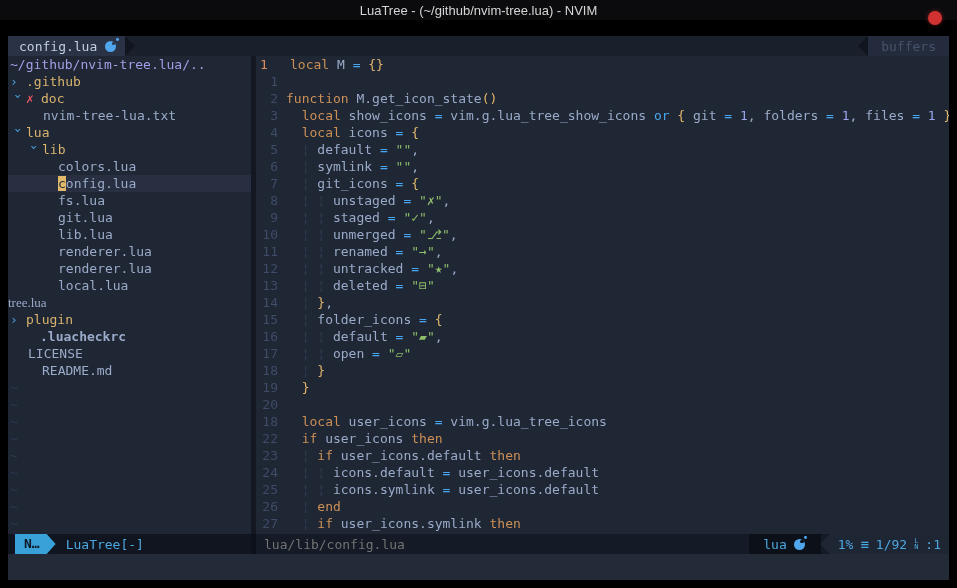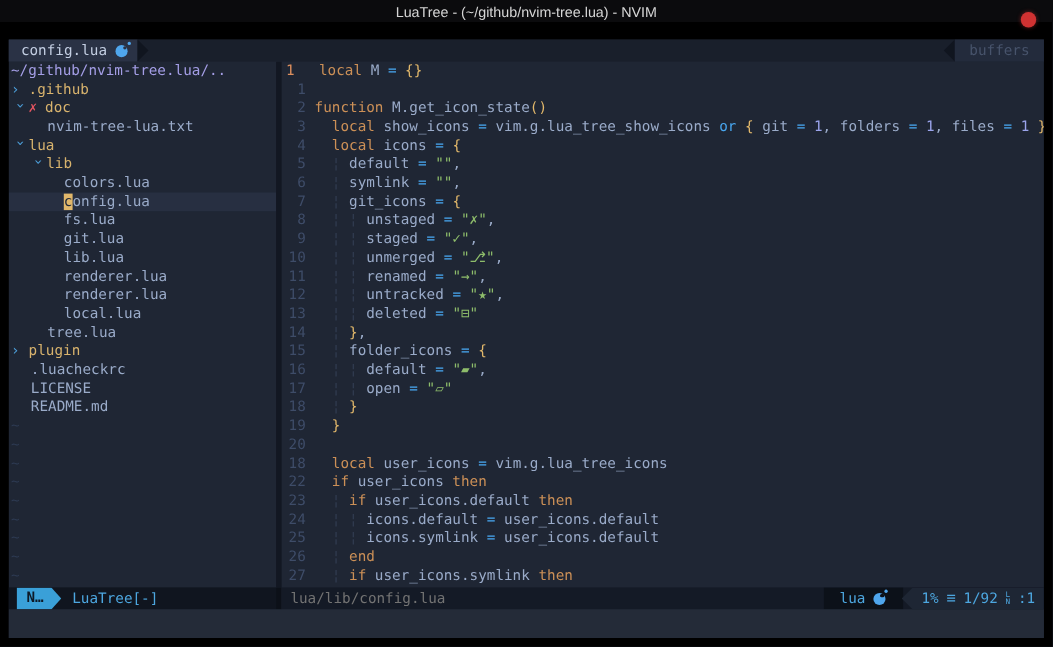--- a/index.html
+++ b/index.html
@@ -104,25 +104,25 @@
         <div class="tree-row" style="padding-left: 2px;"><span class="chev down">›</span><span class="folder">lua</span></div>
         <div class="tree-row" style="padding-left: 18px;"><span class="chev down">›</span><span class="folder">lib</span></div>
         <div class="tree-row" style="padding-left: 50px;"><span class="file">colors.lua</span></div>
         <div class="tree-row cursorline" style="padding-left: 50px;"><span class="file"><span class="ccell">c</span>onfig.lua</span></div>
         <div class="tree-row" style="padding-left: 50px;"><span class="file">fs.lua</span></div>
         <div class="tree-row" style="padding-left: 50px;"><span class="file">git.lua</span></div>
         <div class="tree-row" style="padding-left: 50px;"><span class="file">lib.lua</span></div>
         <div class="tree-row" style="padding-left: 50px;"><span class="file">renderer.lua</span></div>
         <div class="tree-row" style="padding-left: 50px;"><span class="file">renderer.lua</span></div>
         <div class="tree-row" style="padding-left: 50px;"><span class="file">local.lua</span></div>
-        <div class="tree-row" style="padding-left: 35px;"><span class="file">tree.lua</span></div>
+        <div class="tree-row" style=" font-family: Liberation Serif, serif;"><span class="file">tree.lua</span></div>
         <div class="tree-row" style="padding-left: 2px;"><span class="chev">›</span><span class="folder">plugin</span></div>
-        <div class="tree-row" style="padding-left: 20px;"><span class="file">.luacheckrc</span></div>
+        <div class="tree-row" style="padding-left: 32px; font-weight: bold;"><span class="file">.luacheckrc</span></div>
         <div class="tree-row" style="padding-left: 20px;"><span class="file">LICENSE</span></div>
-        <div class="tree-row" style="padding-left: 20px;"><span class="file">README.md</span></div>
+        <div class="tree-row" style="padding-left: 34px;"><span class="file">README.md</span></div>
         <div class="tree-row" style="padding-left: 2px;"><span class="tilde">~</span></div>
         <div class="tree-row" style="padding-left: 2px;"><span class="tilde">~</span></div>
         <div class="tree-row" style="padding-left: 2px;"><span class="tilde">~</span></div>
         <div class="tree-row" style="padding-left: 2px;"><span class="tilde">~</span></div>
         <div class="tree-row" style="padding-left: 2px;"><span class="tilde">~</span></div>
         <div class="tree-row" style="padding-left: 2px;"><span class="tilde">~</span></div>
         <div class="tree-row" style="padding-left: 2px;"><span class="tilde">~</span></div>
         <div class="tree-row" style="padding-left: 2px;"><span class="tilde">~</span></div>
         <div class="tree-row" style="padding-left: 2px;"><span class="tilde">~</span></div>
       </div>

